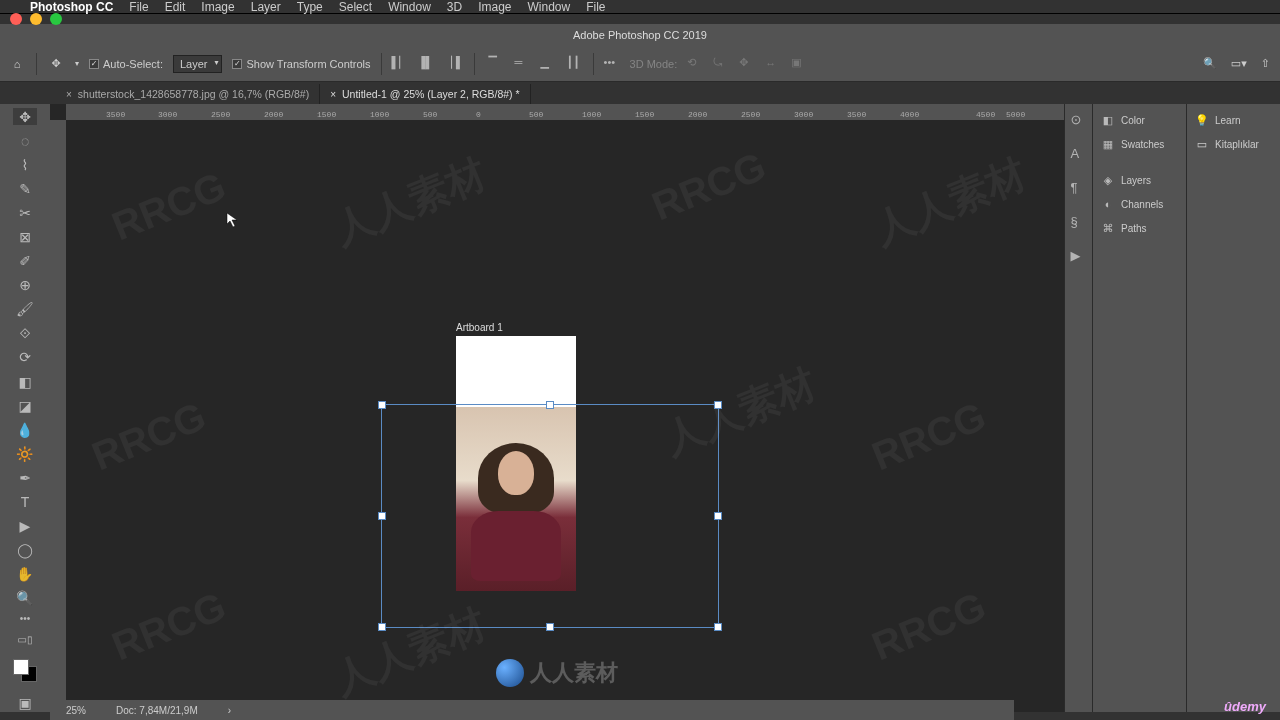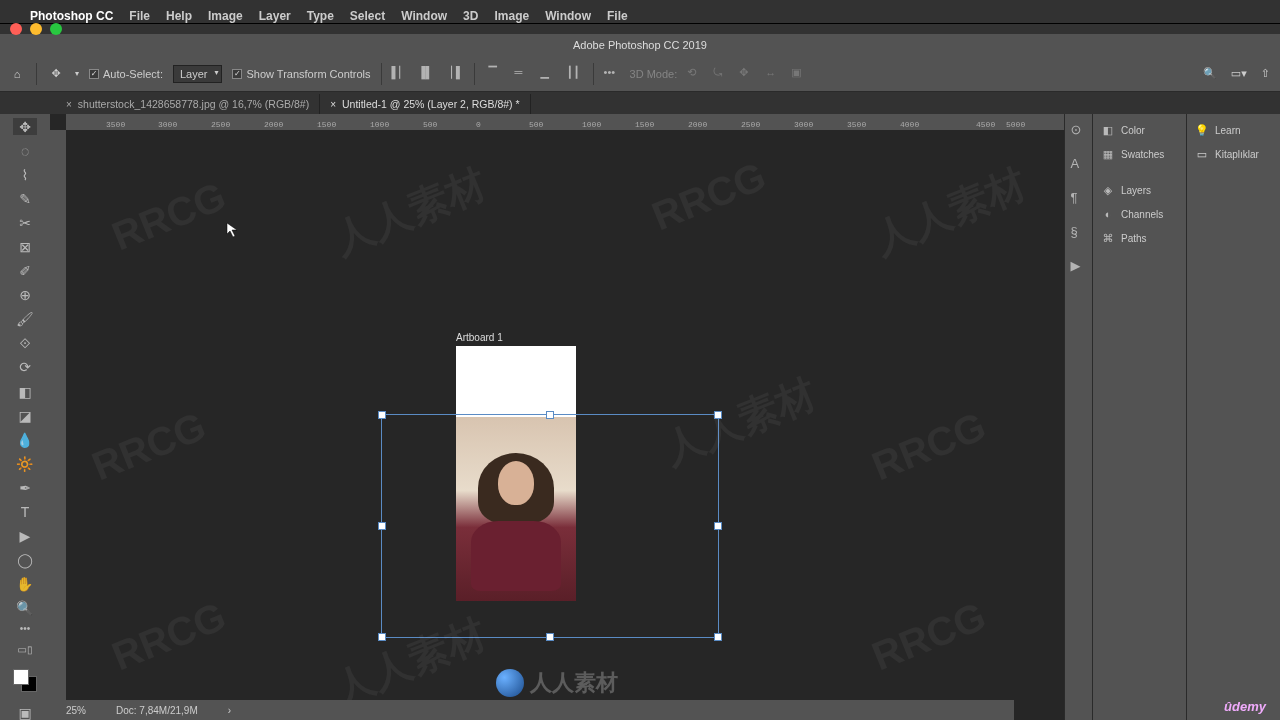--- a/index.html
+++ b/index.html
@@ -1,21 +1,21 @@
 <!DOCTYPE html>
 <html><head>
 <meta charset="utf-8">
 <style>
 * { margin: 0; padding: 0; box-sizing: border-box; font-family: -apple-system, "Helvetica Neue", Arial, sans-serif; }
 body { width: 1280px; height: 720px; background: #323232; color: #ccc; overflow: hidden; position: relative; }
 
-.menubar { height: 24px; background: #323232; display: flex; align-items: flex-end; padding: 0 14px; font-size: 12px; border-bottom: 1px solid #000; }
+.menubar { height: 14px; background: #323232; display: flex; align-items: flex-start; padding: 0 14px; font-size: 12px; border-bottom: 1px solid #000; }
 .menubar .apple { margin-right: 16px; font-size: 14px; }
 .menubar .app-name { font-weight: 700; margin-right: 16px; color: #fff; }
-.menubar .menu-item { margin-right: 16px; cursor: pointer; font-weight: bold; }
+.menubar .menu-item { margin-right: 16px; cursor: pointer; }
 
 .traffic { height: 10px; padding: 0 10px; display: flex; align-items: center; gap: 8px; background: #323232; }
 .traffic .dot { width: 12px; height: 12px; border-radius: 50%; }
 .dot.red { background: #ff5f57; } .dot.yellow { background: #febc2e; } .dot.green { background: #28c840; }
 
 .titlebar { height: 22px; background: #535353; display: flex; align-items: center; justify-content: center; font-size: 11px; color: #ddd; text-align: right; }
 
 .options-bar { height: 36px; background: #535353; border-bottom: 1px solid #2a2a2a; display: flex; align-items: center; padding: 0 8px; font-size: 11px; gap: 10px; position: relative; }
 .options-bar .home-icn, .options-bar .mv-icn { width: 18px; height: 18px; display: flex; align-items: center; justify-content: center; }
 .options-bar .chk { display: flex; align-items: center; gap: 4px; }
@@ -82,21 +82,21 @@
 .logo-bottom .orb { width: 28px; height: 28px; background: radial-gradient(circle at 30% 30%, #6ab0ff, #1a4a8a); border-radius: 50%; }
 .udemy { position: absolute; bottom: 6px; right: 14px; font-size: 13px; color: #f0abfc; font-style: italic; font-weight: 700; }
 </style>
 </head>
 <body>
 
 <div class="menubar">
   <span class="apple"></span>
   <span class="app-name">Photoshop CC</span>
   <span class="menu-item">File</span>
-  <span class="menu-item">Help</span>
+  <span class="menu-item">Edit</span>
   <span class="menu-item">Image</span>
   <span class="menu-item">Layer</span>
   <span class="menu-item">Type</span>
   <span class="menu-item">Select</span>
   <span class="menu-item">Window</span>
   <span class="menu-item">3D</span>
   <span class="menu-item">Image</span>
   <span class="menu-item">Window</span>
   <span class="menu-item">File</span>
 </div>

